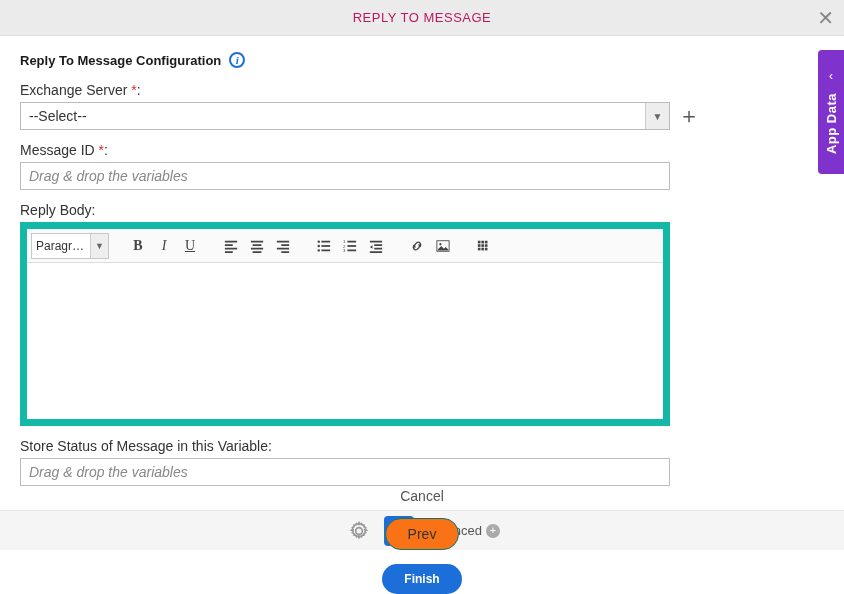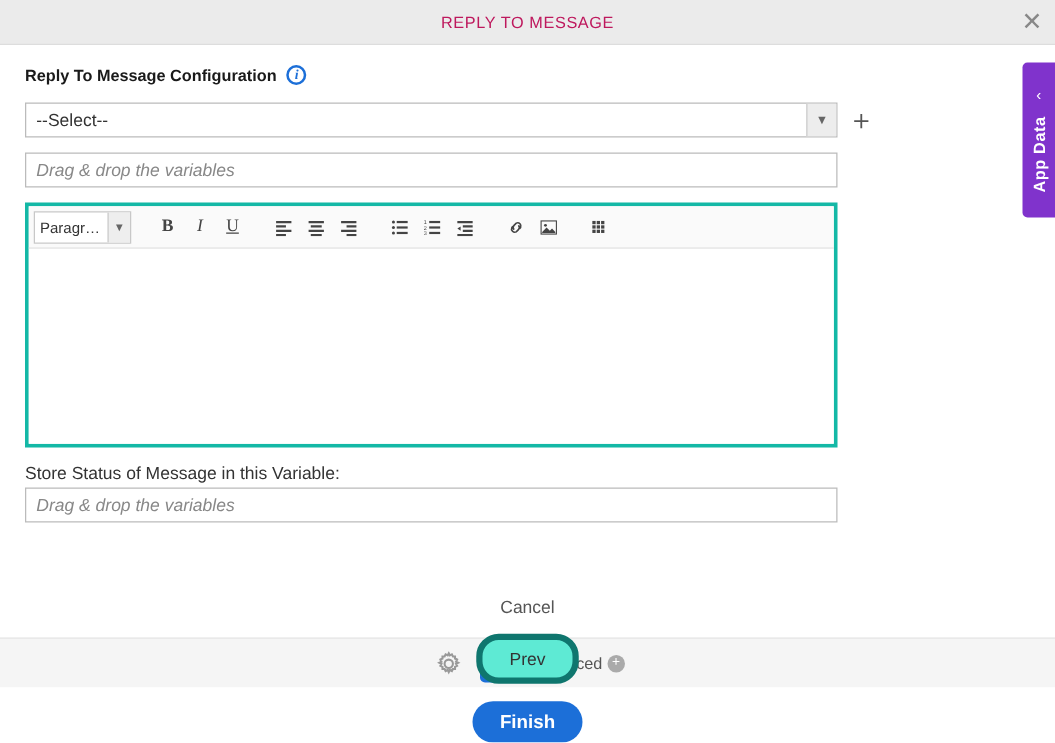--- a/index.html
+++ b/index.html
@@ -19,21 +19,21 @@
 
     .select-wrap { display: flex; align-items: center; gap: 8px; }
     .select-box { flex: 0 0 650px; height: 28px; border: 1px solid #bbb; display: flex; align-items: center; background: #fff; }
     .select-text { flex: 1; padding: 0 8px; font-size: 14px; color: #333; }
     .select-caret { width: 24px; height: 100%; background: #ededed; border-left: 1px solid #ccc; display: flex; align-items: center; justify-content: center; font-size: 10px; color: #666; }
     .plus-btn { font-size: 22px; color: #555; cursor: pointer; line-height: 1; }
 
     .text-input { width: 650px; height: 28px; border: 1px solid #bbb; padding: 0 8px; font-size: 14px; color: #333; font-style: italic; color: #888; }
     .text-input::placeholder { color: #888; font-style: italic; }
 
-    .editor { width: 650px; border: 3px solid #14b8a6; background: #fafafa; }
+    .editor { width: 650px; border: 7px solid #14b8a6; background: #fafafa; }
     .toolbar { height: 34px; border-bottom: 1px solid #ddd; display: flex; align-items: center; padding: 0 4px; gap: 2px; background: #fafafa; }
     .toolbar-sep { width: 1px; height: 22px; background: transparent; margin: 0 6px; }
     .fmt-select { width: 78px; height: 26px; border: 1px solid #c8c8c8; background: #fff; display: flex; align-items: center; font-size: 12px; color: #333; padding: 0 4px; position: relative; }
     .fmt-select-text { white-space: nowrap; overflow: hidden; text-overflow: ellipsis; flex: 1; }
     .fmt-caret { width: 18px; height: 24px; background: #eee; border-left: 1px solid #ccc; display: flex; align-items: center; justify-content: center; font-size: 9px; color: #666; margin-right: -4px; }
     .tbtn { width: 24px; height: 24px; display: flex; align-items: center; justify-content: center; cursor: pointer; border-radius: 2px; color: #444; }
     .tbtn svg { width: 14px; height: 14px; }
     .tbtn.bold { font-weight: bold; font-family: Georgia, serif; font-size: 14px; }
     .tbtn.italic { font-style: italic; font-family: Georgia, serif; font-size: 14px; }
     .tbtn.underline { text-decoration: underline; font-family: Georgia, serif; font-size: 14px; }
@@ -41,56 +41,59 @@
 
     .bottom-bar { position: absolute; bottom: 44px; left: 0; right: 0; height: 40px; background: #f5f5f5; border-top: 1px solid #e5e5e5; display: flex; align-items: center; justify-content: center; gap: 10px; }
     .bottom-bar .icon-btn { width: 30px; height: 30px; display: flex; align-items: center; justify-content: center; border-radius: 4px; cursor: pointer; }
     .bottom-bar .icon-btn.active { background: #1c6fd8; color: #fff; }
     .bottom-bar .icon-btn.gear { color: #888; }
     .advanced-label { font-size: 13px; color: #555; display: flex; align-items: center; gap: 4px; }
     .advanced-plus { width: 14px; height: 14px; border-radius: 50%; background: #aaa; color: #fff; display: inline-flex; align-items: center; justify-content: center; font-size: 11px; line-height: 1; }
 
     .footer { position: absolute; bottom: 0; left: 0; right: 0; height: 44px; display: flex; align-items: center; justify-content: flex-end; gap: 14px; padding: 0 16px; background: #fff; flex-direction: column; }
     .btn-cancel { color: #555; font-size: 14px; cursor: pointer; }
-    .btn-outline { border: 5px solid #0f766e; border-radius: 18px; padding: 7px 22px; font-size: 14px; color: #333; background: #5eead4; cursor: pointer; }
-    .btn-primary { border: none; border-radius: 18px; padding: 8px 22px; font-size: 15px; color: #fff; background: #1c6fd8; cursor: pointer; font-weight: 600; }
+    .btn-outline { border: 1px solid #0f766e; border-radius: 18px; padding: 7px 22px; font-size: 14px; color: #333; background: #f97316; cursor: pointer; }
+    .btn-primary { border: none; border-radius: 18px; padding: 8px 22px; font-size: 12px; color: #fff; background: #1c6fd8; cursor: pointer; font-weight: 600; }
 
     .side-tab { position: absolute; right: 0; top: 50px; width: 26px; height: 124px; background: #8033cc; border-radius: 4px 0 0 4px; color: #fff; display: flex; flex-direction: column; align-items: center; justify-content: center; cursor: pointer; }
     .side-tab-chev { font-size: 12px; margin-bottom: 10px; }
     .side-tab-text { writing-mode: vertical-rl; transform: rotate(180deg); font-size: 13px; font-weight: 600; letter-spacing: 0.5px; }
   </style>
 </head>
 <body>
 
 <div class="header">
   <div class="header-title">REPLY TO MESSAGE</div>
   <div class="close-x">✕</div>
 </div>
 
 <div class="content">
   <div class="page-title-row">
     <div class="page-title">Reply To Message Configuration</div>
     <span class="info-icon">i</span>
   </div>
 
   <div class="field-row">
+    <label class="form-label"><span>Exchange Server </span><span class="req-star">*</span>:</label>
     <div class="select-wrap">
       <div class="select-box">
         <div class="select-text">--Select--</div>
         <div class="select-caret">▼</div>
       </div>
       <span class="plus-btn">＋</span>
     </div>
   </div>
 
   <div class="field-row">
+    <label class="form-label"><span>Message ID </span><span class="req-star">*</span>:</label>
     <input class="text-input" placeholder="Drag &amp; drop the variables" style="">
   </div>
 
   <div class="field-row">
+    <label class="form-label">Reply Body:</label>
     <div class="editor">
       <div class="toolbar">
         <div class="fmt-select">
           <span class="fmt-select-text">Paragra…</span>
           <span class="fmt-caret">▼</span>
         </div>
         <span class="toolbar-sep"></span>
         <span class="tbtn bold">B</span>
         <span class="tbtn italic">I</span>
         <span class="tbtn underline">U</span>

